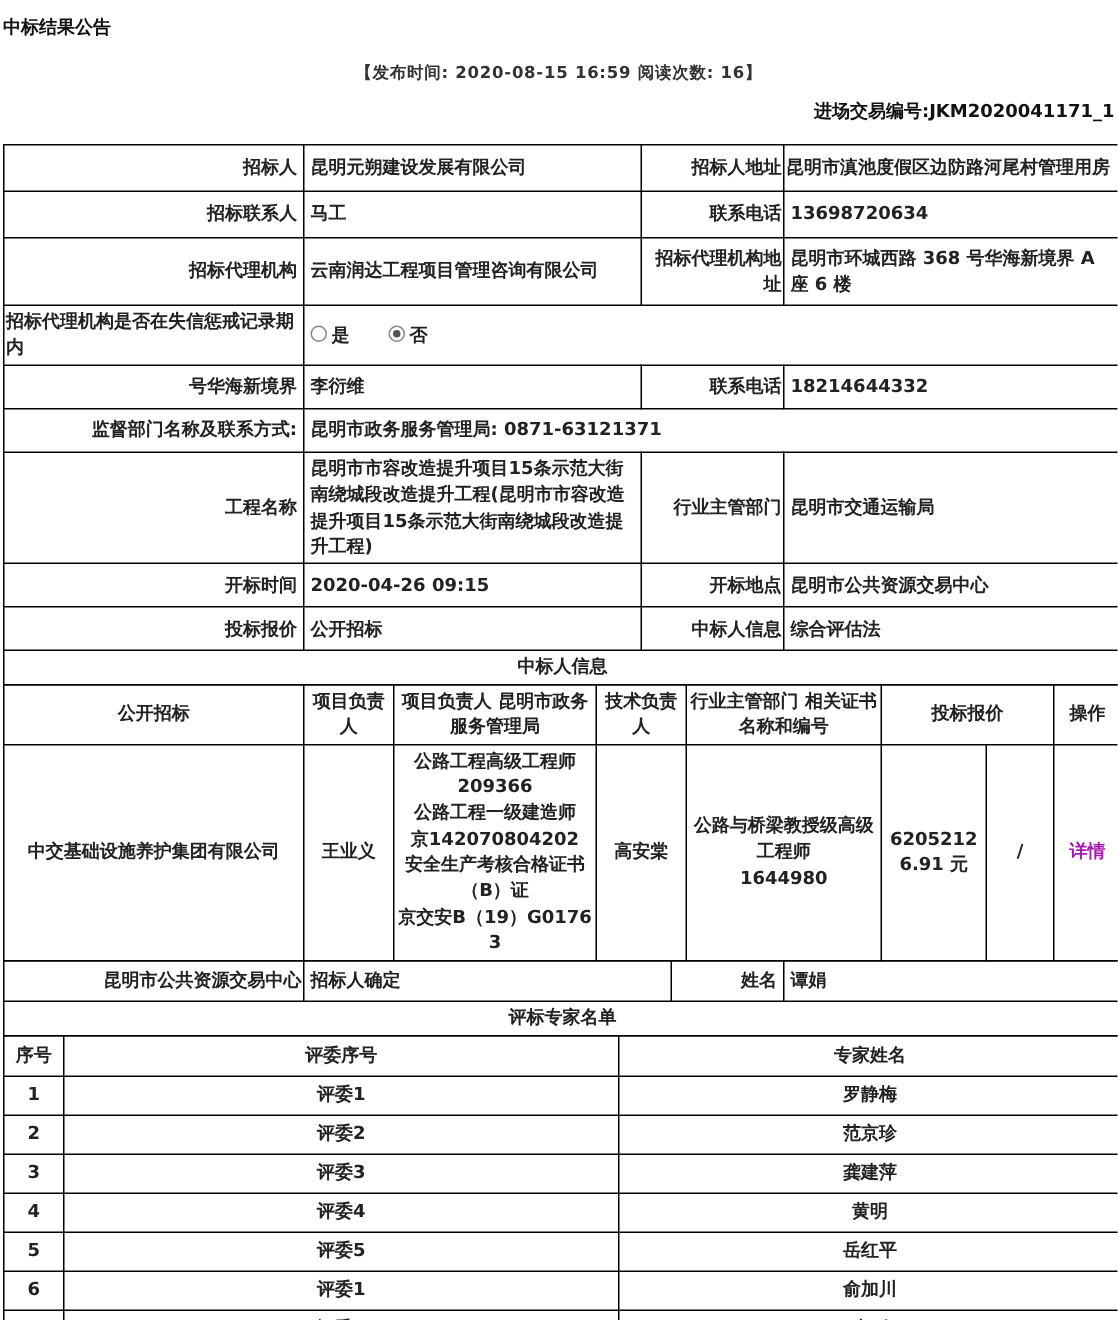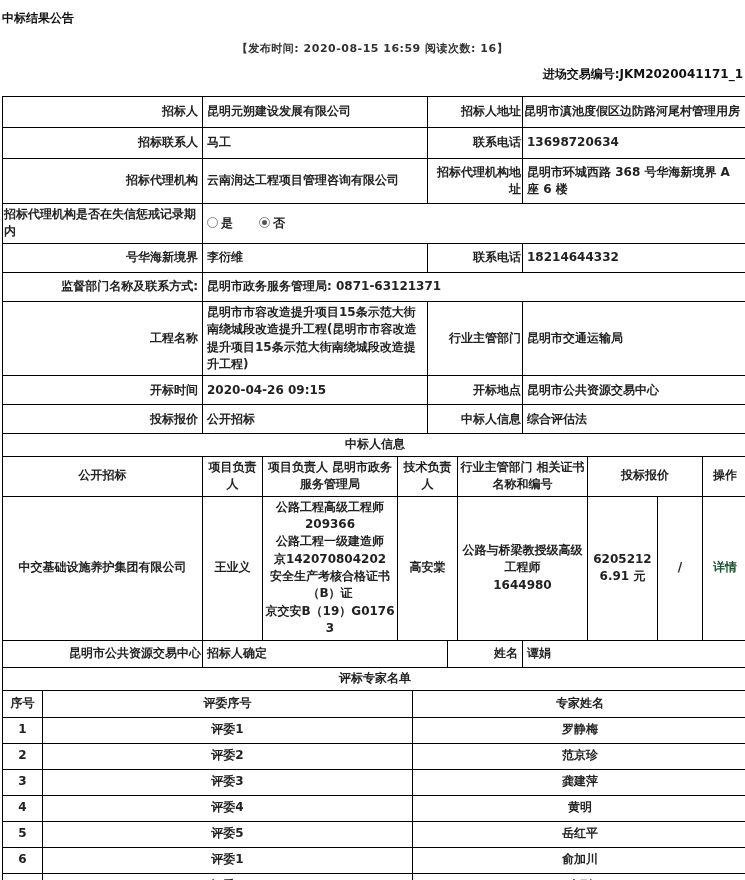--- a/index.html
+++ b/index.html
@@ -9,21 +9,21 @@
   .pub{text-align:center;font-size:11px;font-weight:bold;color:#333;margin:14px 0 10px;letter-spacing:0.5px;}
   .tradeno{text-align:right;font-size:12px;font-weight:bold;color:#111;margin:6px 0 14px;}
   table{border-collapse:collapse;table-layout:fixed;width:100%;margin-top:-1px;}
   td{border:1px solid #000;font-size:12px;font-weight:bold;color:#222;padding:2px 4px;
      vertical-align:middle;word-break:break-all;line-height:1.45;}
   .lbl{text-align:right;}
   .ctr{text-align:center;}
   .sec{text-align:center;height:16px;}
   .nopad{padding:2px 1px;}
   a.link{color:#2f5fd0;text-decoration:none;cursor:pointer;}
-  a.detail{color:#14532d;}
+  a.detail{color:#a21caf;}
   .radio{display:inline-block;width:9px;height:9px;border:1px solid #888;border-radius:50%;
          vertical-align:-1px;margin-right:3px;background:#fff;position:relative;}
   .radio.checked::after{content:"";position:absolute;left:2px;top:2px;right:2px;bottom:2px;
          background:#555;border-radius:50%;}
   .radio-gap{display:inline-block;width:26px;}
 </style>
 </head>
 <body>
 
 <div class="doc">

